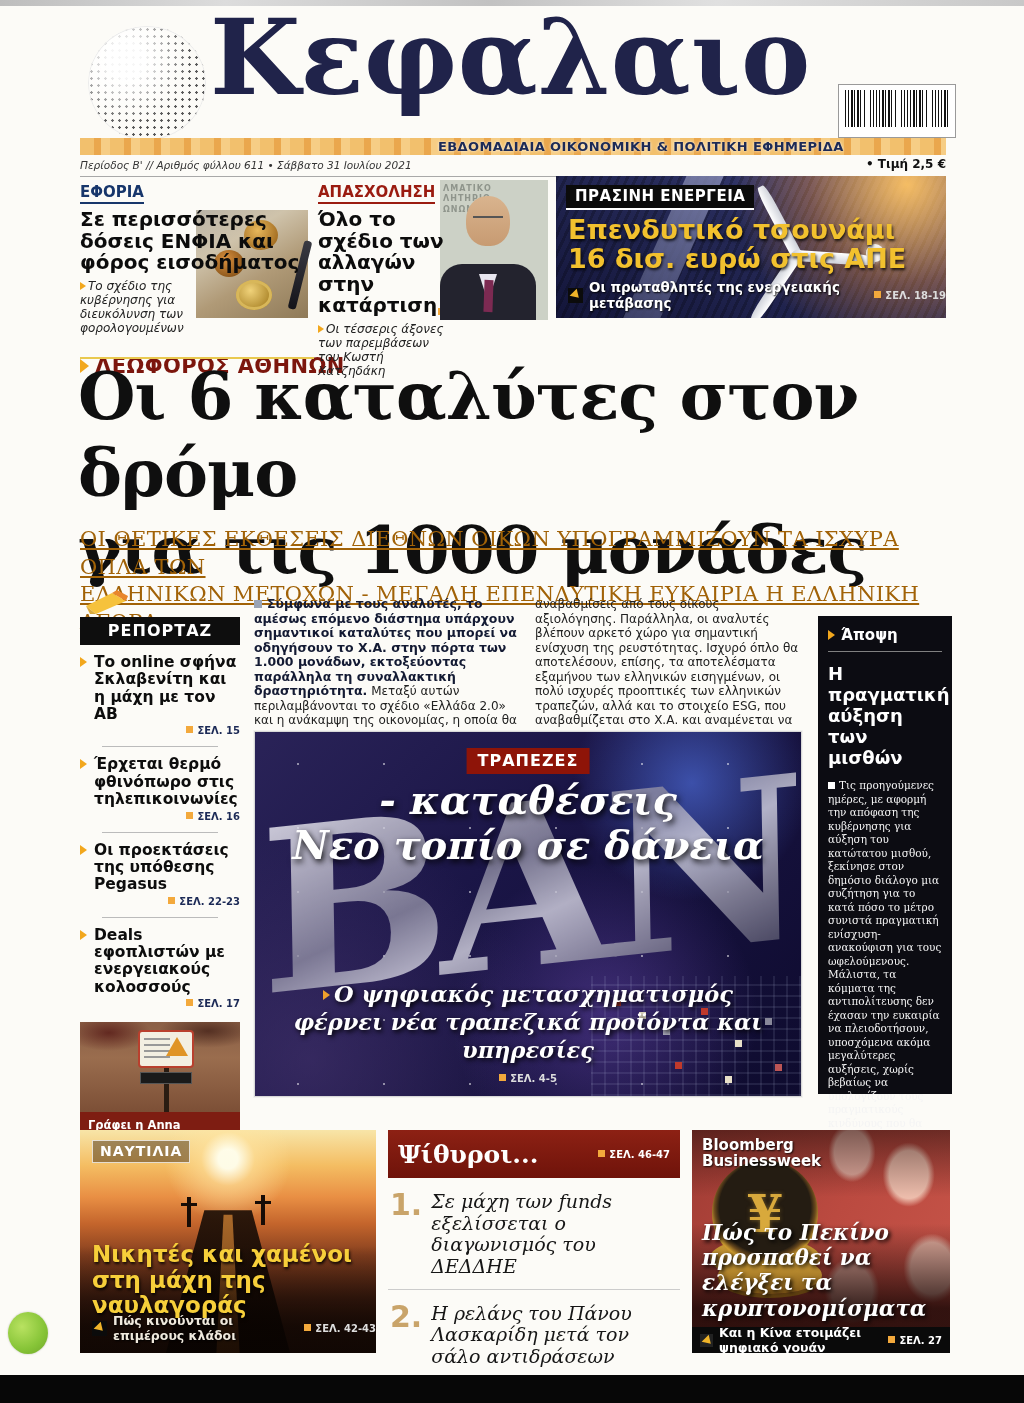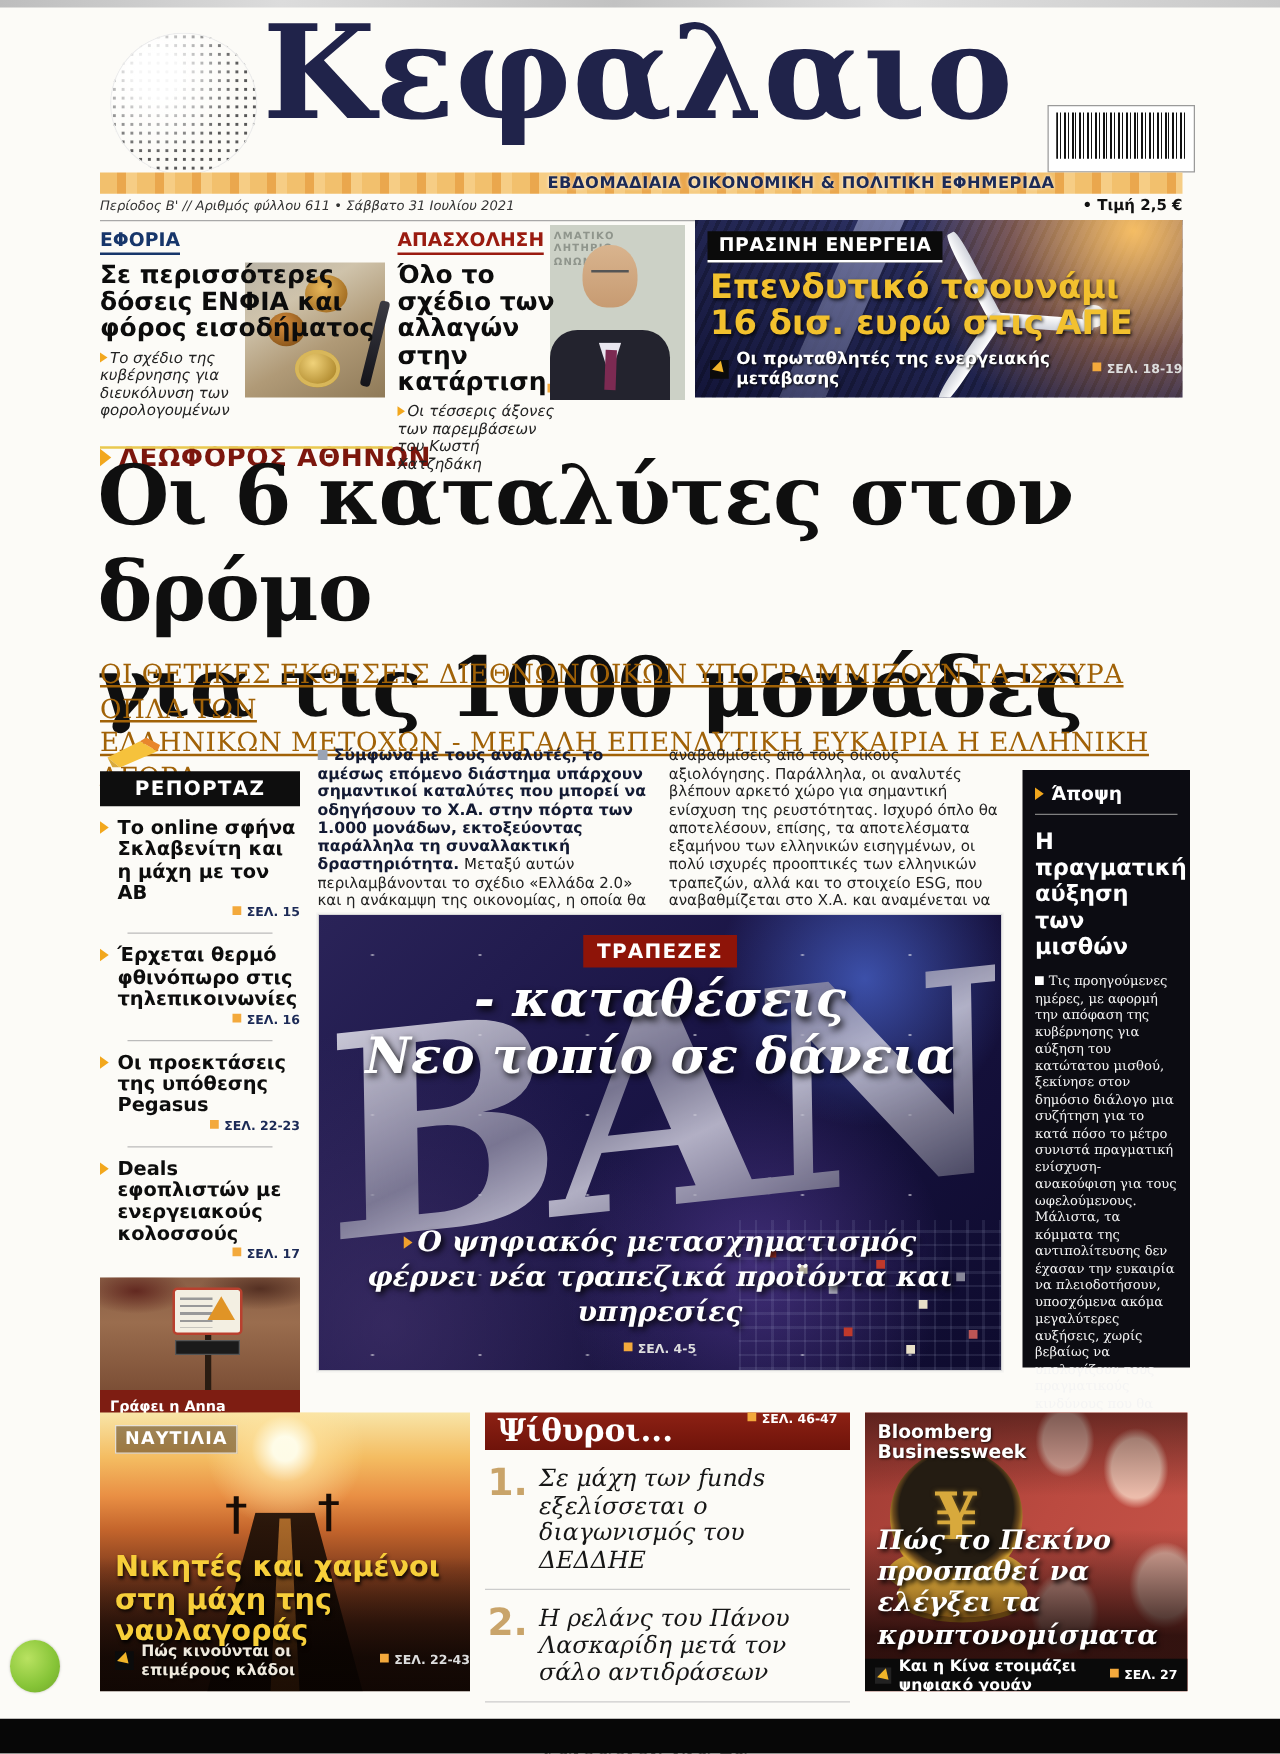--- a/index.html
+++ b/index.html
@@ -191,22 +191,22 @@
   .ship-vignette { position:absolute; inset:0; background:linear-gradient(rgba(0,0,0,0) 52%, rgba(8,3,1,.75) 88%); }
   .ship-kicker { position:absolute; left:12px; top:10px; border:1px solid rgba(255,255,255,.75);
     background:rgba(50,32,16,.45); color:#fff; font:bold 14px "DejaVu Sans", sans-serif; padding:2px 7px 3px; letter-spacing:1px; }
   .ship-h { position:absolute; left:12px; bottom:34px; font:bold 23px/1.12 "DejaVu Sans", sans-serif; color:#f7cf3a;
     text-shadow:1px 2px 3px rgba(0,0,0,.9); }
   .ship-sub { position:absolute; left:12px; bottom:10px; display:flex; align-items:center; gap:6px; }
   .ship-sub .cap { font:bold 12.5px "DejaVu Sans", sans-serif; color:#efe9dd; text-shadow:1px 1px 2px #000; }
   .ship-sub .pageref { color:#ddd; }
 
   .whispers { position:absolute; left:388px; top:1130px; width:292px; height:223px; }
-  .wh-bar { height:30px; background:linear-gradient(#8d2114,#6f130a); color:#fff; display:flex;
-    justify-content:space-between; align-items:flex-start; padding:0 10px; }
+  .wh-bar { height:48px; background:linear-gradient(#8d2114,#6f130a); color:#fff; display:flex;
+    justify-content:space-between; align-items:center; padding:0 10px; }
   .wh-title { font:bold 25px "DejaVu Serif", serif; }
   .wh-bar .pageref { color:#fff; }
   .wh-item { display:flex; gap:9px; padding:13px 4px 11px 2px; }
   .wh-item + .wh-sep { width:100%; height:1px; background:#ccc; }
   .wh-num { font:bold 30px/0.95 "DejaVu Sans", sans-serif; color:#c9a46a; flex:0 0 30px; }
   .wh-text { font:italic 19px/1.14 "DejaVu Serif", serif; color:#161616; }
 
   .bloomberg { position:absolute; left:692px; top:1130px; width:258px; height:223px; overflow:hidden;
     background:
       radial-gradient(ellipse 42px 52px at 84% 20%, #ecbcab 0 46%, rgba(0,0,0,0) 62%),
@@ -413,21 +413,21 @@
     <div class="mast m2"></div>
     <div class="ship-vignette"></div>
     <span class="ship-kicker">ΝΑΥΤΙΛΙΑ</span>
     <div class="ship-h">
       <div>Νικητές και χαμένοι</div>
       <div>στη μάχη της ναυλαγοράς</div>
     </div>
     <div class="ship-sub">
       <span class="arrbox"></span>
       <span class="cap">Πώς κινούνται οι επιμέρους κλάδοι</span>
-      <span class="pageref"><span class="sq"></span><span>ΣΕΛ. 22-43</span></span>
+      <span class="pageref"><span class="sq"></span><span>ΣΕΛ. 42-43</span></span>
     </div>
   </article>
 
   <section class="whispers">
     <div class="wh-bar">
       <span class="wh-title">Ψίθυροι...</span>
       <span class="pageref"><span class="sq"></span><span>ΣΕΛ. 46-47</span></span>
     </div>
     <div class="wh-item">
       <span class="wh-num">1.</span>

